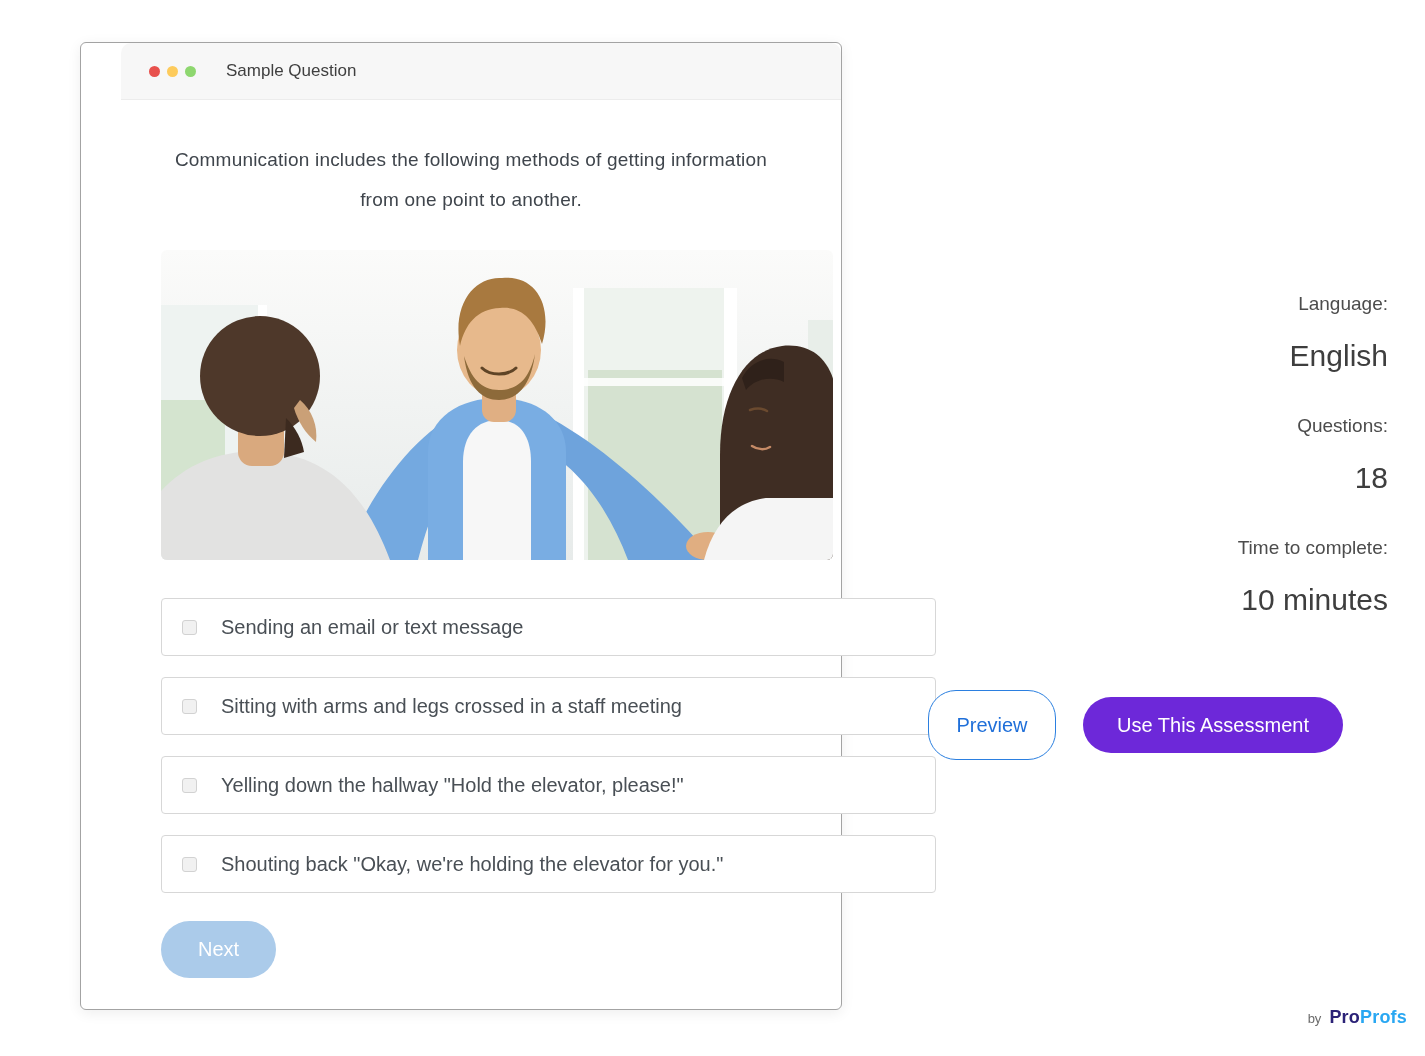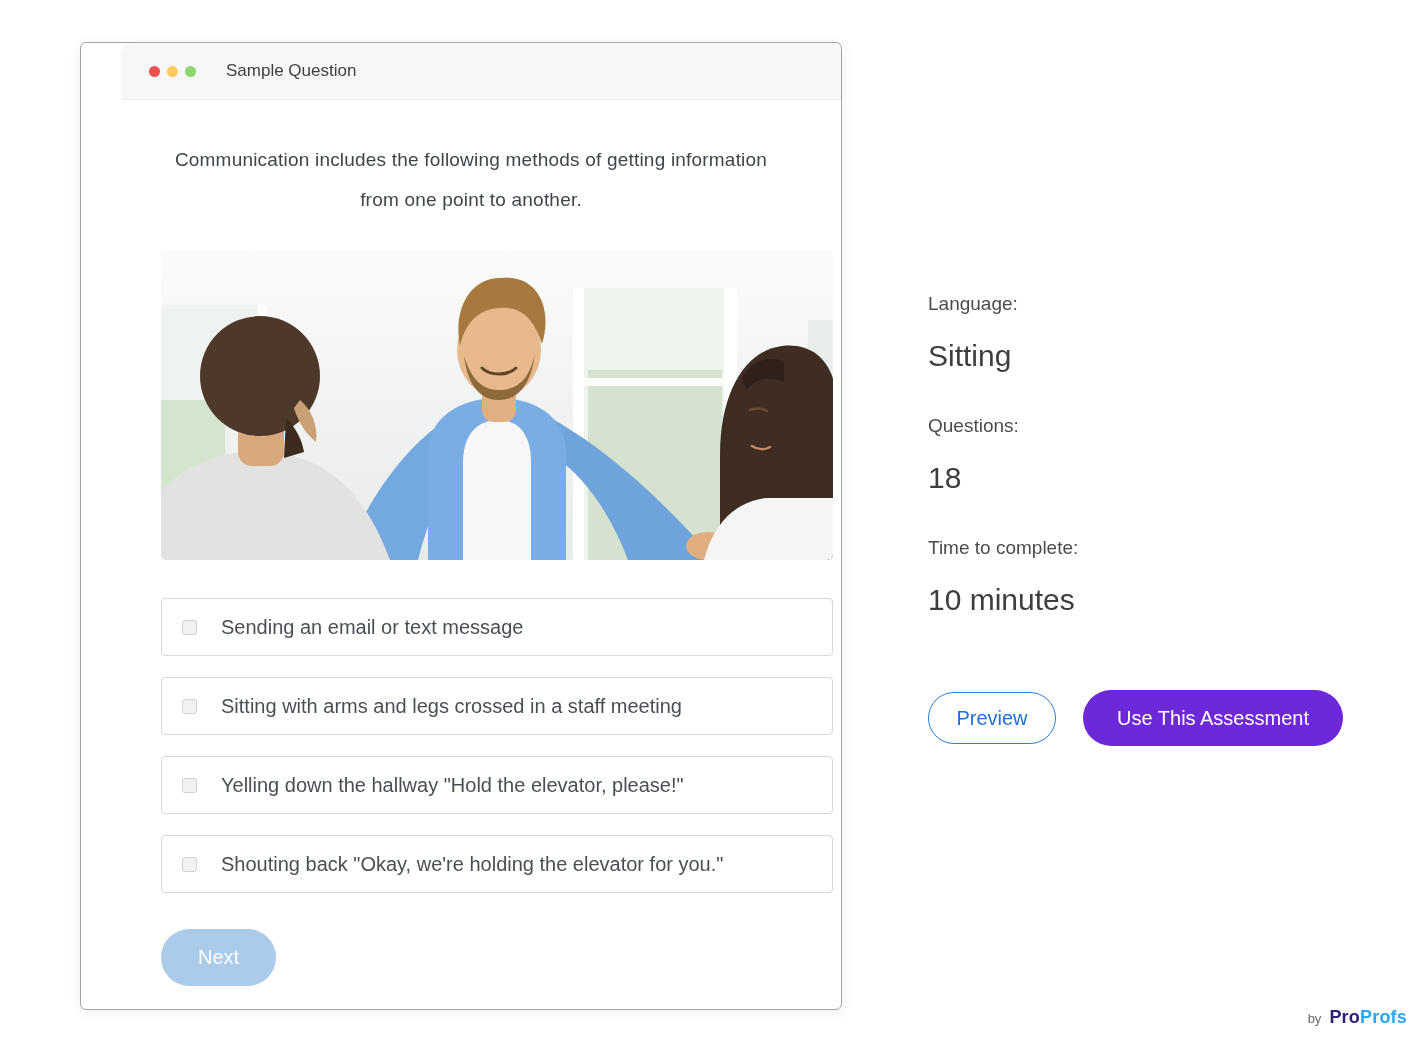--- a/index.html
+++ b/index.html
@@ -46,66 +46,66 @@
     margin-top: 30px;
     width: 672px; height: 310px;
     border-radius: 6px;
     overflow: hidden;
     display: block;
   }
   .question-photo svg { display: block; width: 100%; height: 100%; }
 
   .options { margin-top: 38px; }
   .option {
-    width: 672px; height: 58px;
+    width: 775px; height: 58px;
     border: 1px solid #d7d7d7;
     border-radius: 4px;
     background: #ffffff;
     display: flex; align-items: center;
     padding-left: 20px;
     margin-bottom: 21px;
     cursor: pointer;
   }
   .checkbox {
     width: 15px; height: 15px;
     border: 1px solid #d2d2d2;
     background: #f1f1f1;
     border-radius: 3px;
     flex: 0 0 auto;
     margin-right: 24px;
   }
   .option-label { font-size: 20px; color: #494f55; }
 
   .next-btn {
-    margin-top: 15px;
+    margin-top: 7px;
     width: 115px; height: 57px;
     border: none;
     border-radius: 29px;
     background: #abcbea;
     color: #ffffff;
     font-size: 20px;
     font-family: "Liberation Sans", sans-serif;
     cursor: pointer;
   }
 
   
   .details {
     position: absolute; left: 928px; top: 293px;
     width: 460px;
   }
   .detail-label { font-size: 19px; color: #4c4c4c; }
   .detail-value { font-size: 30px; color: #3e3e3e; margin-top: 24px; }
-  .detail-block { margin-bottom: 42px; }
+  .detail-block { margin-bottom: 42px; text-align: right; }
 
   .actions {
     position: absolute; left: 928px; top: 690px;
     display: flex; align-items: center; gap: 27px;
   }
   .btn-preview {
-    width: 128px; height: 52px;
+    width: 128px; height: 70px;
     background: #ffffff;
     border: 1px solid #2b7fe0;
     border-radius: 28px;
     color: #1f6fd9;
     font-size: 20px;
     font-family: "Liberation Sans", sans-serif;
     cursor: pointer;
   }
   .btn-use {
     width: 260px; height: 56px;
@@ -213,21 +213,21 @@
       </div>
     </div>
 
     <button class="next-btn">Next</button>
   </div>
 </div>
 
 <div class="details">
   <div class="detail-block">
     <div class="detail-label">Language:</div>
-    <div class="detail-value">Sitting</div>
+    <div class="detail-value">English</div>
   </div>
   <div class="detail-block">
     <div class="detail-label">Questions:</div>
     <div class="detail-value">18</div>
   </div>
   <div class="detail-block">
     <div class="detail-label">Time to complete:</div>
     <div class="detail-value">10 minutes</div>
   </div>
 </div>

